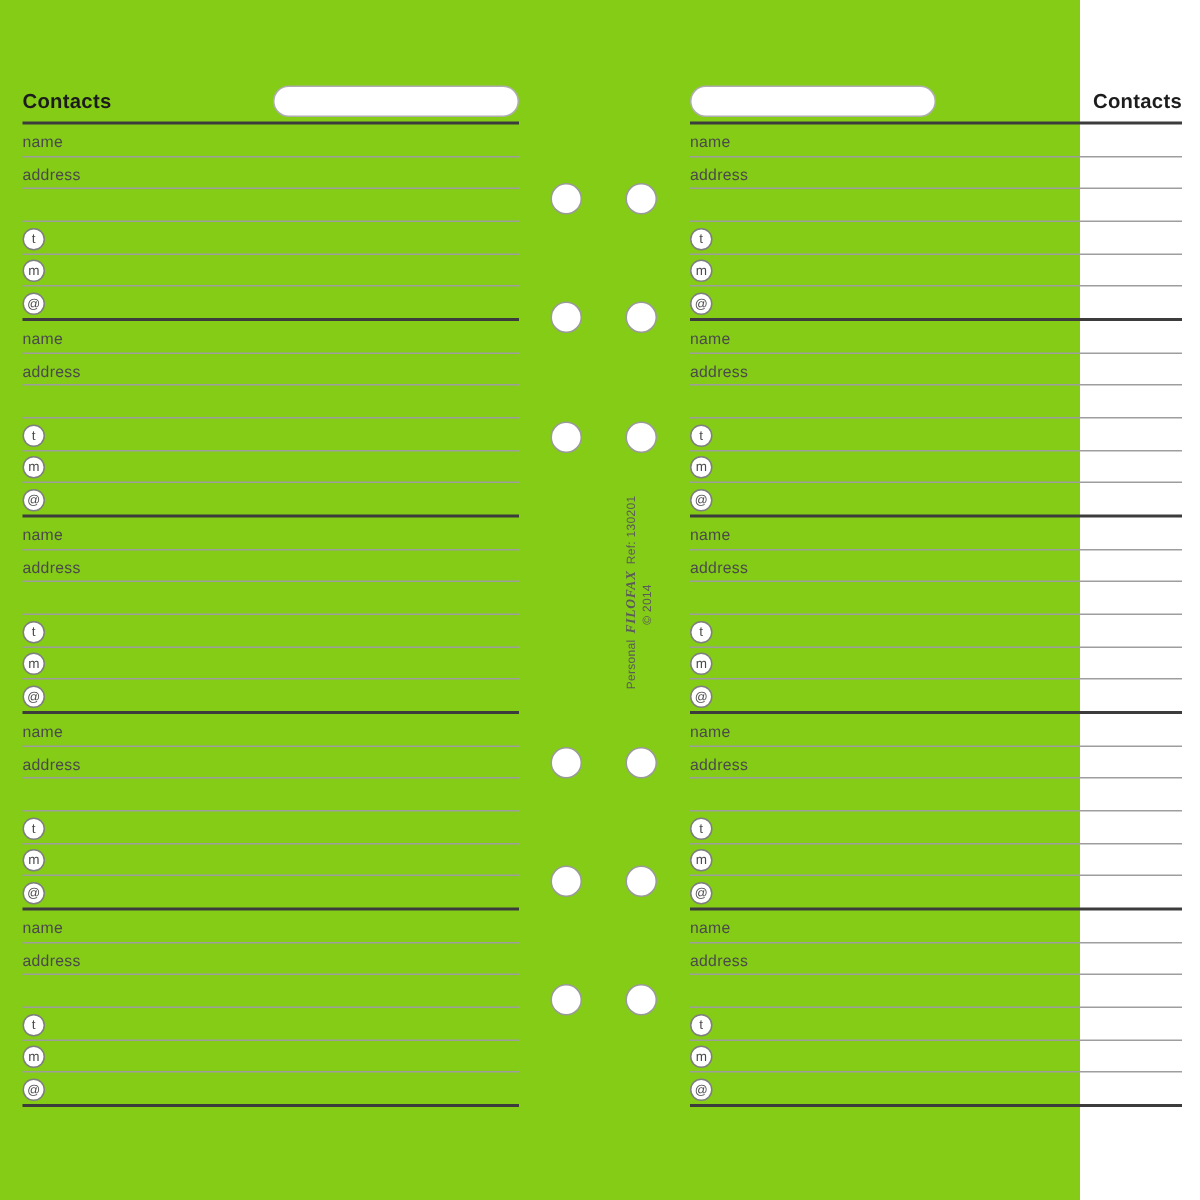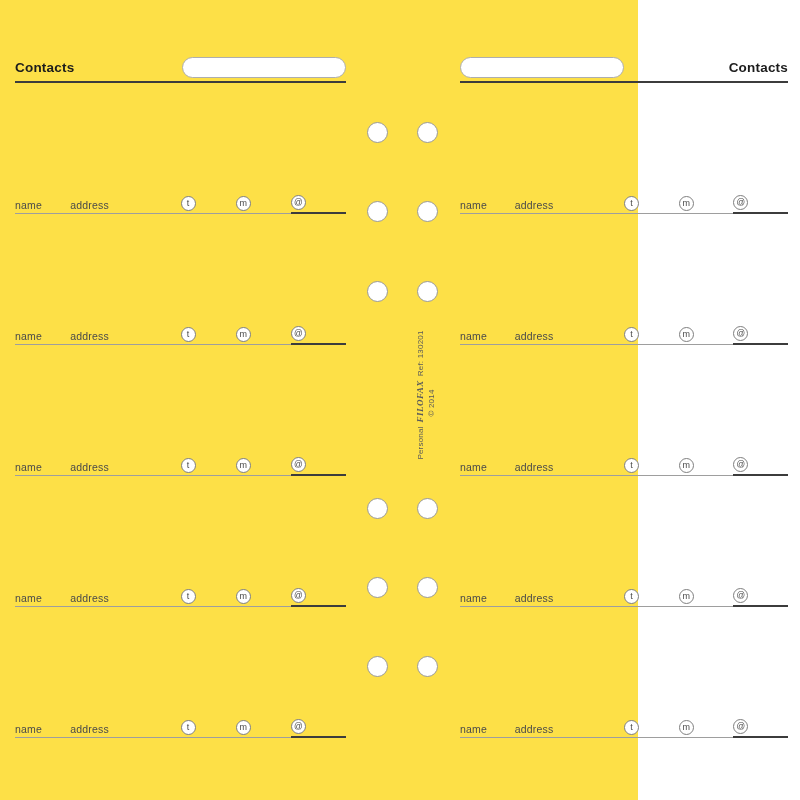--- a/index.html
+++ b/index.html
@@ -2,21 +2,21 @@
 <html><head>
 <meta charset="utf-8">
 <style>
   html,body { margin:0; padding:0; }
   body {
     width:800px; height:800px;
     background:#ffffff;
     font-family:"Liberation Sans", sans-serif;
     overflow:hidden;
   }
-  .sheet { position:relative; width:638px; height:800px; background:#fde047; }
+  .sheet { position:relative; width:720px; height:800px; background:#84cc16; }
 
   
   .page { position:absolute; top:57px; }
   .page-left  { left:15px;  width:331px; }
   .page-right { left:460px; width:328px; }
 
   .page-header {
     height:26px;
     box-sizing:border-box;
     border-bottom:2px solid #3c3c3c;
@@ -35,21 +35,21 @@
   }
   .tab-box {
     width:164px; height:21px;
     box-sizing:border-box;
     border:1px solid #aeaeae;
     border-radius:11px;
     background:#fff;
   }
 
   
-  .block { height:131px; display:flex; flex-direction:row; }
+  .block { height:131px; display:flex; flex-direction:column; }
   .row {
     flex:1;
     box-sizing:border-box;
     border-bottom:1px solid #9e9e9e;
     display:flex;
     align-items:flex-end;
   }
   .row.last { border-bottom:2px solid #3c3c3c; }
   .field-label {
     font-size:10.5px;

